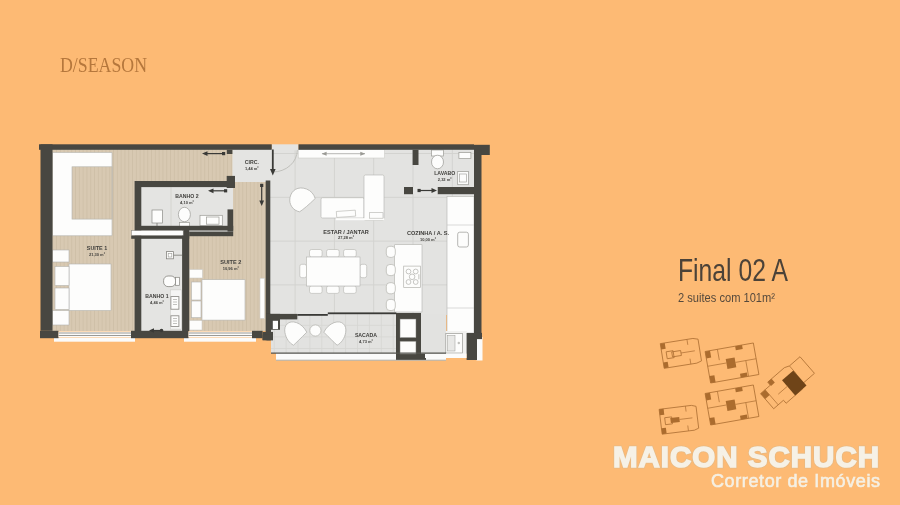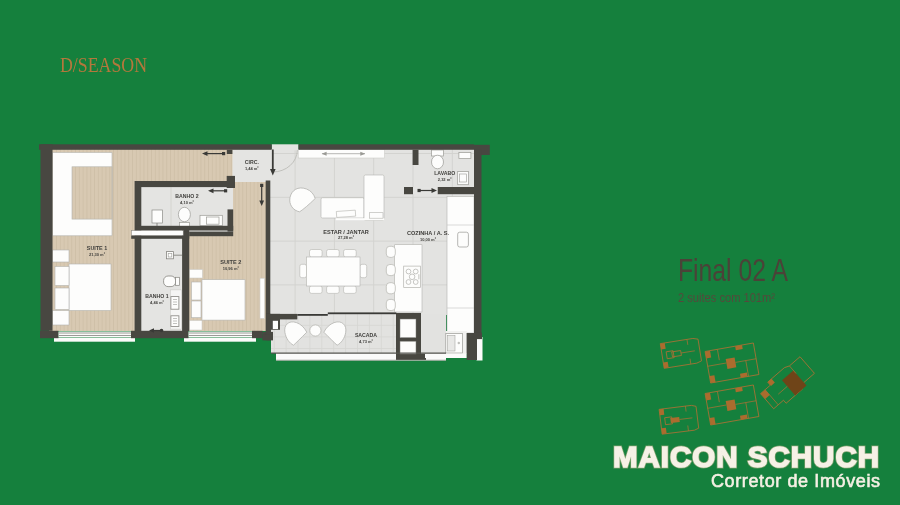--- a/index.html
+++ b/index.html
@@ -1,16 +1,16 @@
 <!DOCTYPE html>
 <html><head>
 <meta charset="utf-8">
 <style>
 html,body{margin:0;padding:0;}
-#canvas{position:relative;width:900px;height:505px;background:#15803d;overflow:hidden;font-family:"Liberation Sans",sans-serif;}
+#canvas{position:relative;width:900px;height:505px;background:#fdba74;overflow:hidden;font-family:"Liberation Sans",sans-serif;}
 svg{position:absolute;left:0;top:0;}
 .lbl{font-family:"Liberation Sans",sans-serif;fill:#3f3e3b;font-weight:bold;}
 </style>
 </head>
 <body>
 <div id="canvas">
 <svg width="900" height="505" viewBox="0 0 900 505">
 <defs>
 <pattern id="wood" width="3.8" height="8" patternUnits="userSpaceOnUse">
 <rect width="3.8" height="8" fill="#d8c9b2"></rect>

